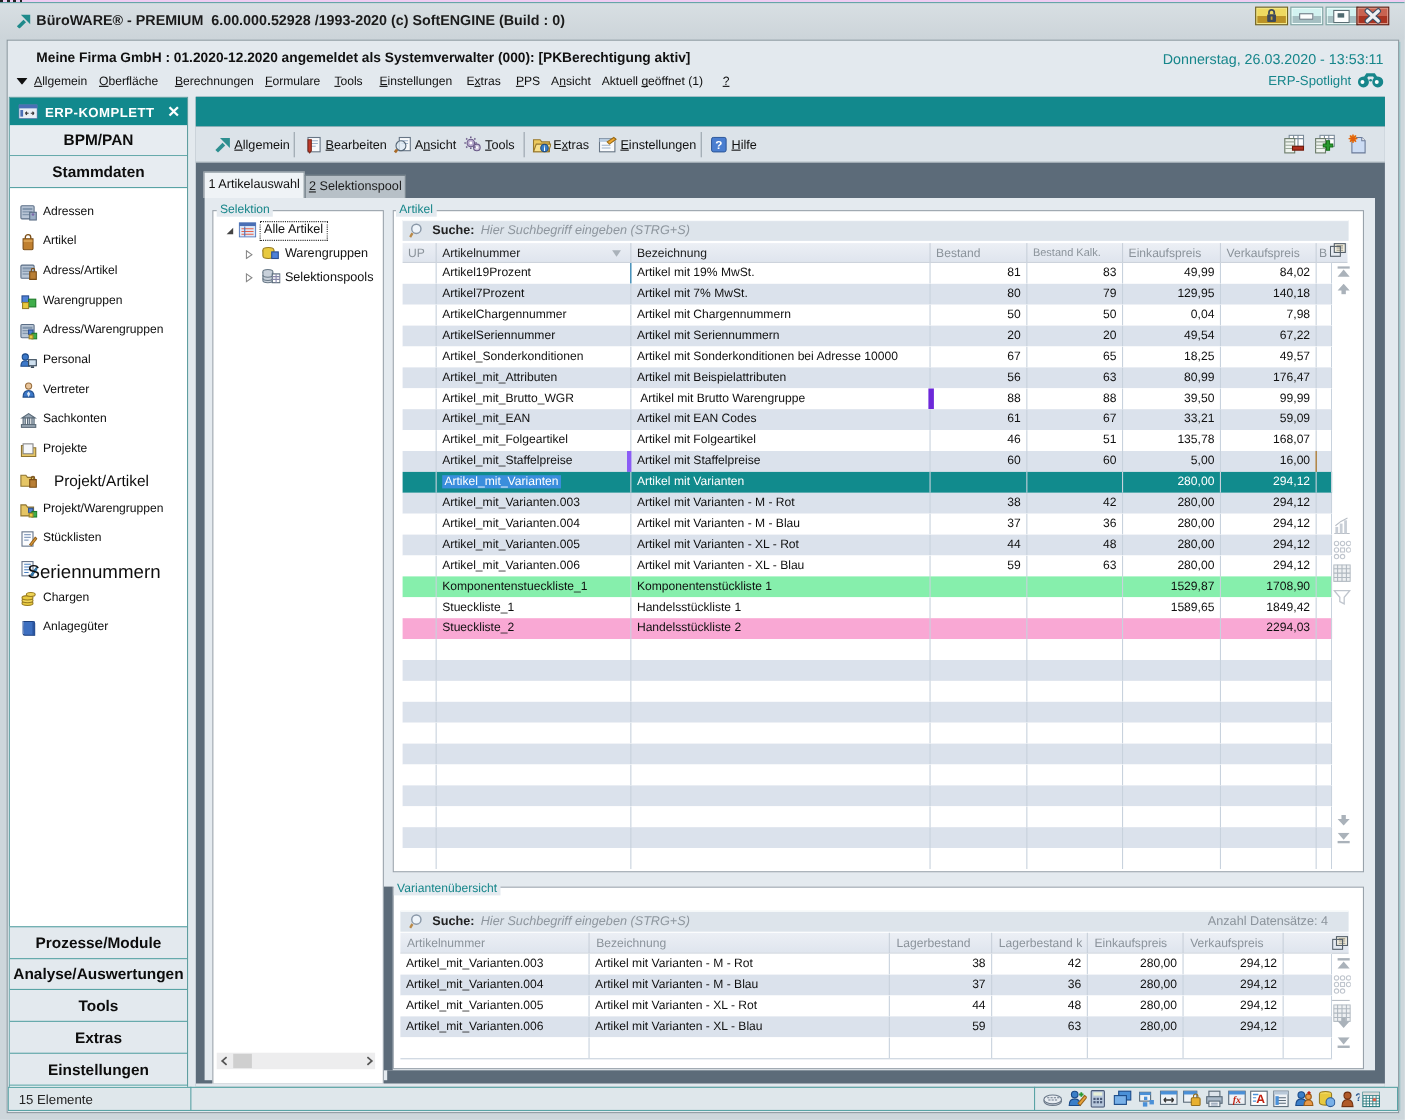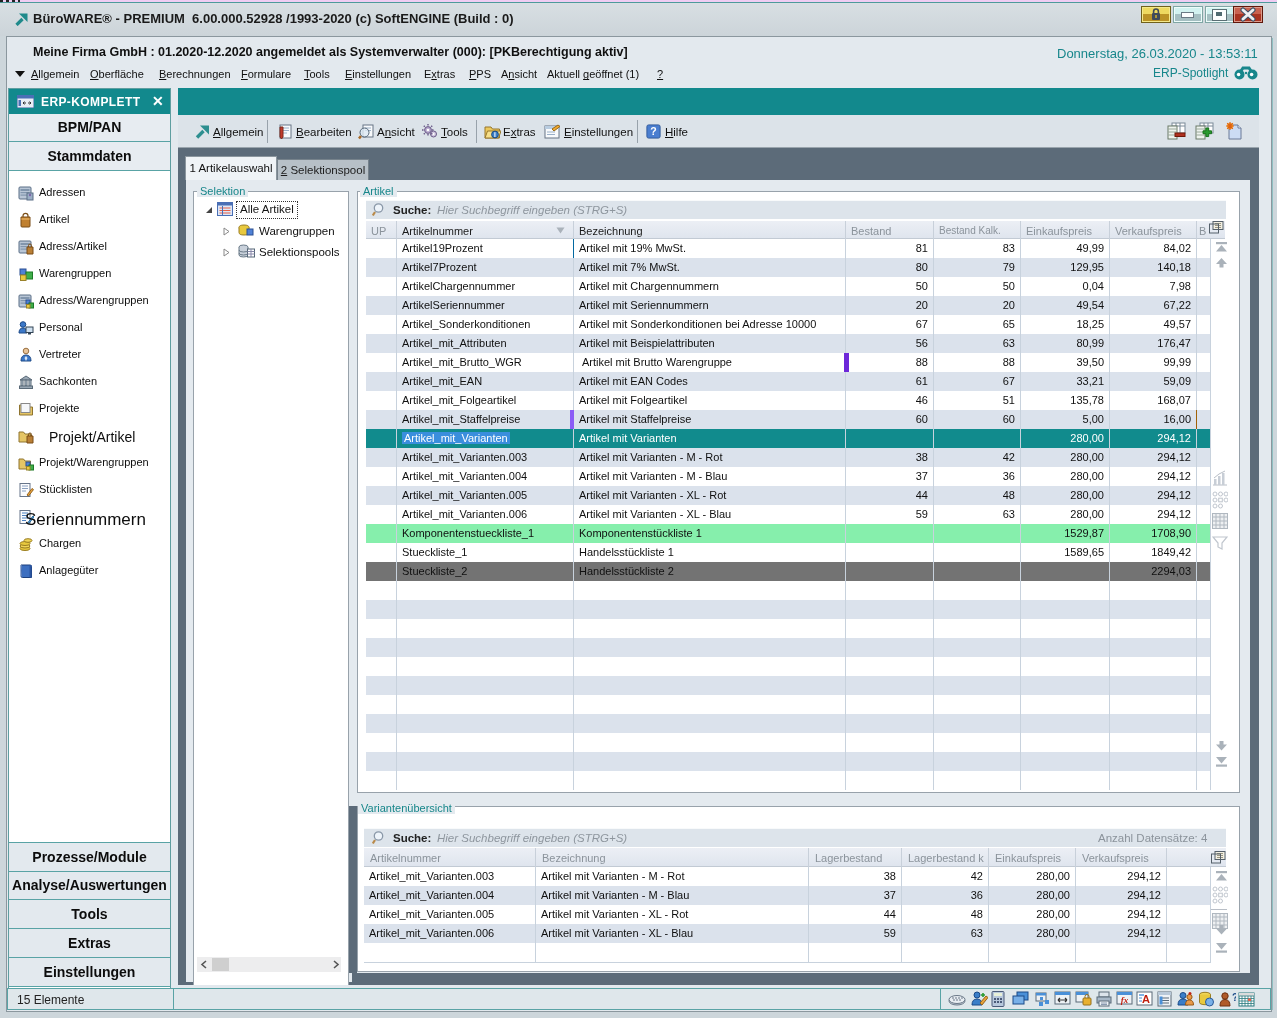--- a/index.html
+++ b/index.html
@@ -597,21 +597,21 @@
 <div class="tblrow" style="left:366px;top:543px;width:845px;background:#ffffff;">
     <div class="cell num" style="left:0px;width:31px;border-right:1px solid #c8d2dd;color:#101010;"></div>
     <div class="cell txt" style="left:31px;width:177px;border-right:1px solid #c8d2dd;color:#101010;">Stueckliste_1</div>
     <div class="cell txt" style="left:208px;width:272px;border-right:1px solid #c8d2dd;color:#101010;">Handelsstückliste 1</div>
     <div class="cell num" style="left:480px;width:88px;border-right:1px solid #c8d2dd;color:#101010;"></div>
     <div class="cell num" style="left:568px;width:87px;border-right:1px solid #c8d2dd;color:#101010;"></div>
     <div class="cell num" style="left:655px;width:89px;border-right:1px solid #c8d2dd;color:#101010;">1589,65</div>
     <div class="cell num" style="left:744px;width:87px;border-right:1px solid #c8d2dd;color:#101010;">1849,42</div>
     <div class="cell num" style="left:831px;width:14px;border-right:1px solid #c8d2dd;color:#101010;"></div>
   </div>
-<div class="tblrow" style="left:366px;top:562px;width:845px;background:#737373;">
+<div class="tblrow" style="left:366px;top:562px;width:845px;background:#f9a8d4;">
     <div class="cell num" style="left:0px;width:31px;border-right:1px solid #c8d2dd;color:#101010;"></div>
     <div class="cell txt" style="left:31px;width:177px;border-right:1px solid #c8d2dd;color:#101010;">Stueckliste_2</div>
     <div class="cell txt" style="left:208px;width:272px;border-right:1px solid #c8d2dd;color:#101010;">Handelsstückliste 2</div>
     <div class="cell num" style="left:480px;width:88px;border-right:1px solid #c8d2dd;color:#101010;"></div>
     <div class="cell num" style="left:568px;width:87px;border-right:1px solid #c8d2dd;color:#101010;"></div>
     <div class="cell num" style="left:655px;width:89px;border-right:1px solid #c8d2dd;color:#101010;"></div>
     <div class="cell num" style="left:744px;width:87px;border-right:1px solid #c8d2dd;color:#101010;">2294,03</div>
     <div class="cell num" style="left:831px;width:14px;border-right:1px solid #c8d2dd;color:#101010;"></div>
   </div>
 <div class="tblrow" style="left:366px;top:581px;width:845px;background:#ffffff;">

